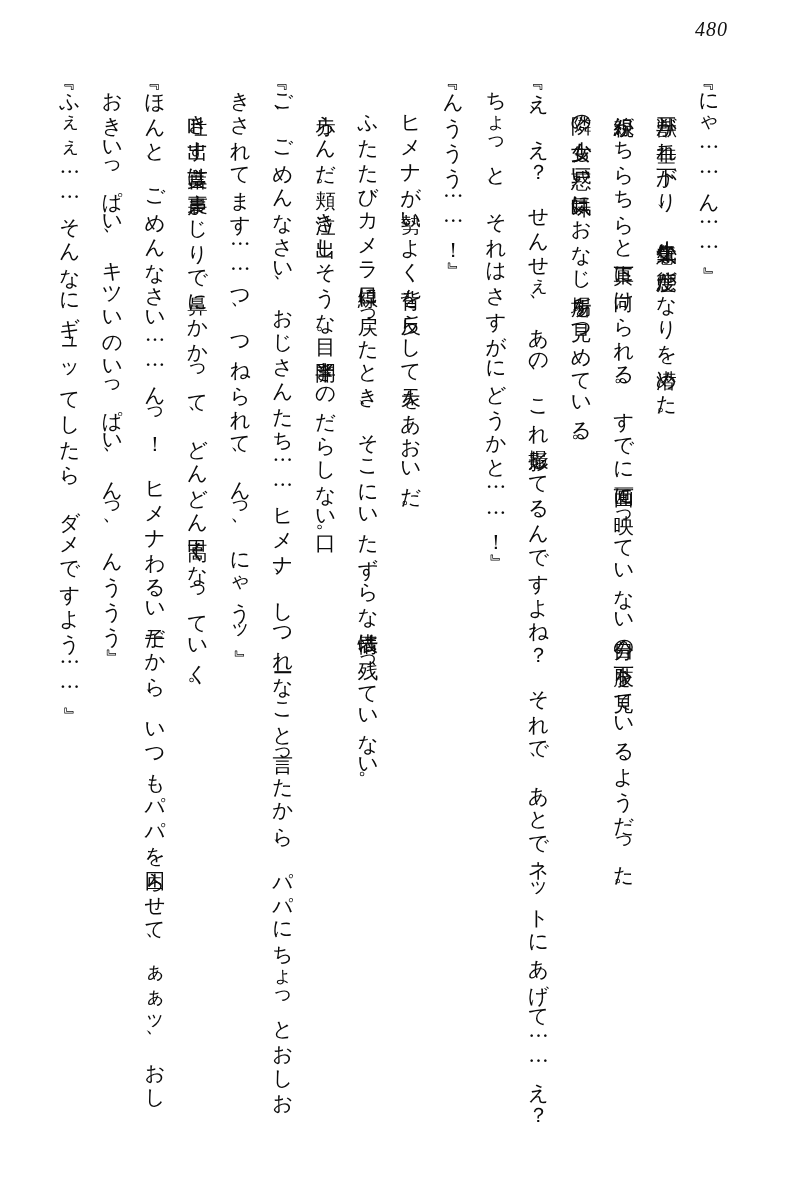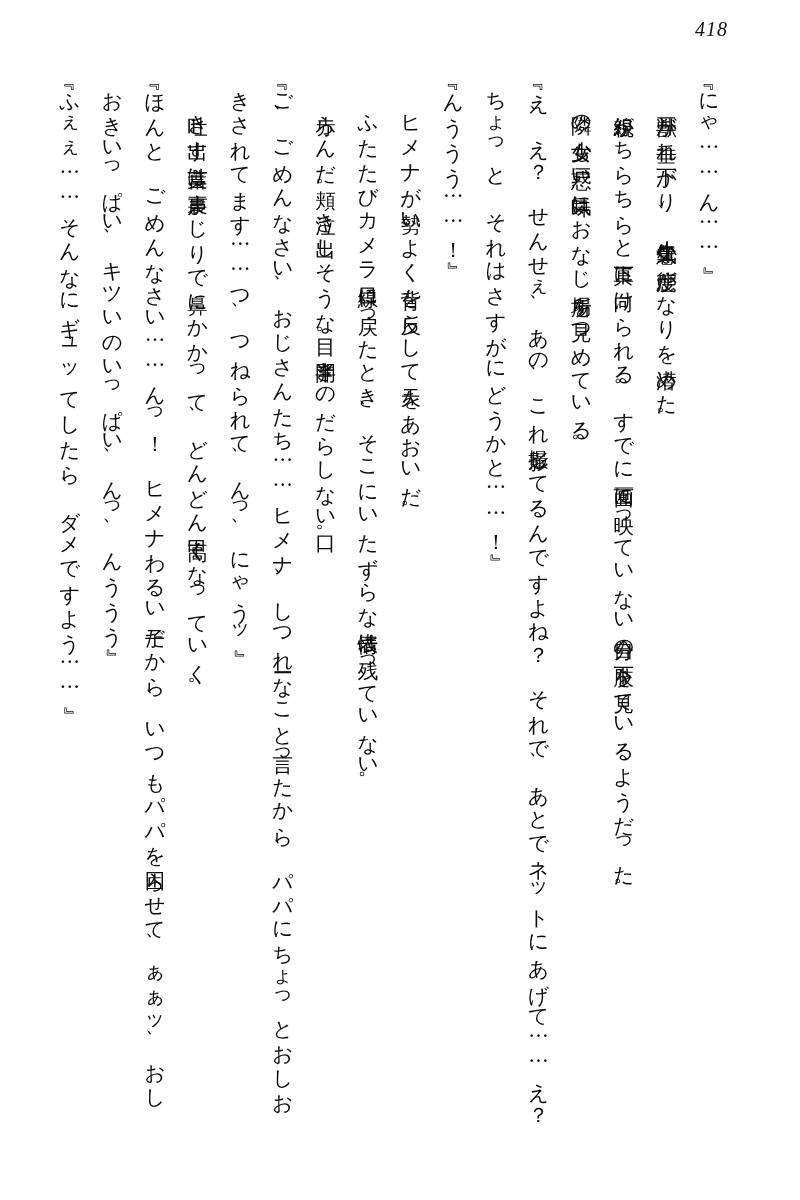--- a/index.html
+++ b/index.html
@@ -51,17 +51,17 @@
     margin: 0;
     padding: 0;
     text-indent: 0;
   }
 </style>
 </head>
 <body>
 
 <div class="page">
 
-  <div class="page-number">418</div>
+  <div class="page-number">480</div>
 
   <div class="text-block" id="body-text"><p>『にゃ……ん……』</p><p>　獣耳が垂れ下がり、小生意気な態度がなりを潜めた。</p><p>　視線がちらちらと真下に向けられる。すでに画面に映っていない自分の下肢を見ているようだった。</p><p>　隣の少女も戸惑い気味におなじ場所を見つめている。</p><p>『え、え？　せんせぇ、あの、これ撮影してるんですよね？　それで、あとでネットにあげて……え？　ちょっと、それはさすがにどうかと……！』</p><p>『んううう……！』</p><p>　ヒメナが勢いよく背を反らして天をあおいだ。</p><p>　ふたたびカメラ目線に戻ったとき、そこにいたずらな表情は残っていない。</p><p>　赤らんだ頬。泣き出しそうな目。半開きのだらしない口。</p><p>『ご、ごめんなさい、おじさんたち……ヒメナ、しつれーなこと言ったから、パパにちょっとおしおきされてます……つ、つねられて、んっ、にゃうッ』</p><p>　吐き出す言葉は裏声まじりで鼻にかかって、どんどん甲高くなっていく。</p><p>『ほんと、ごめんなさい……んっ！　ヒメナわるい子だから、いつもパパを困らせて、ぁぁッ、おしおきいっぱい、キツいのいっぱい、んっ、んううう』</p><p>『ふぇぇ……そんなにギュッてしたら、ダメですよう……』</p></div>
 
 </div>
 
 </body></html>

